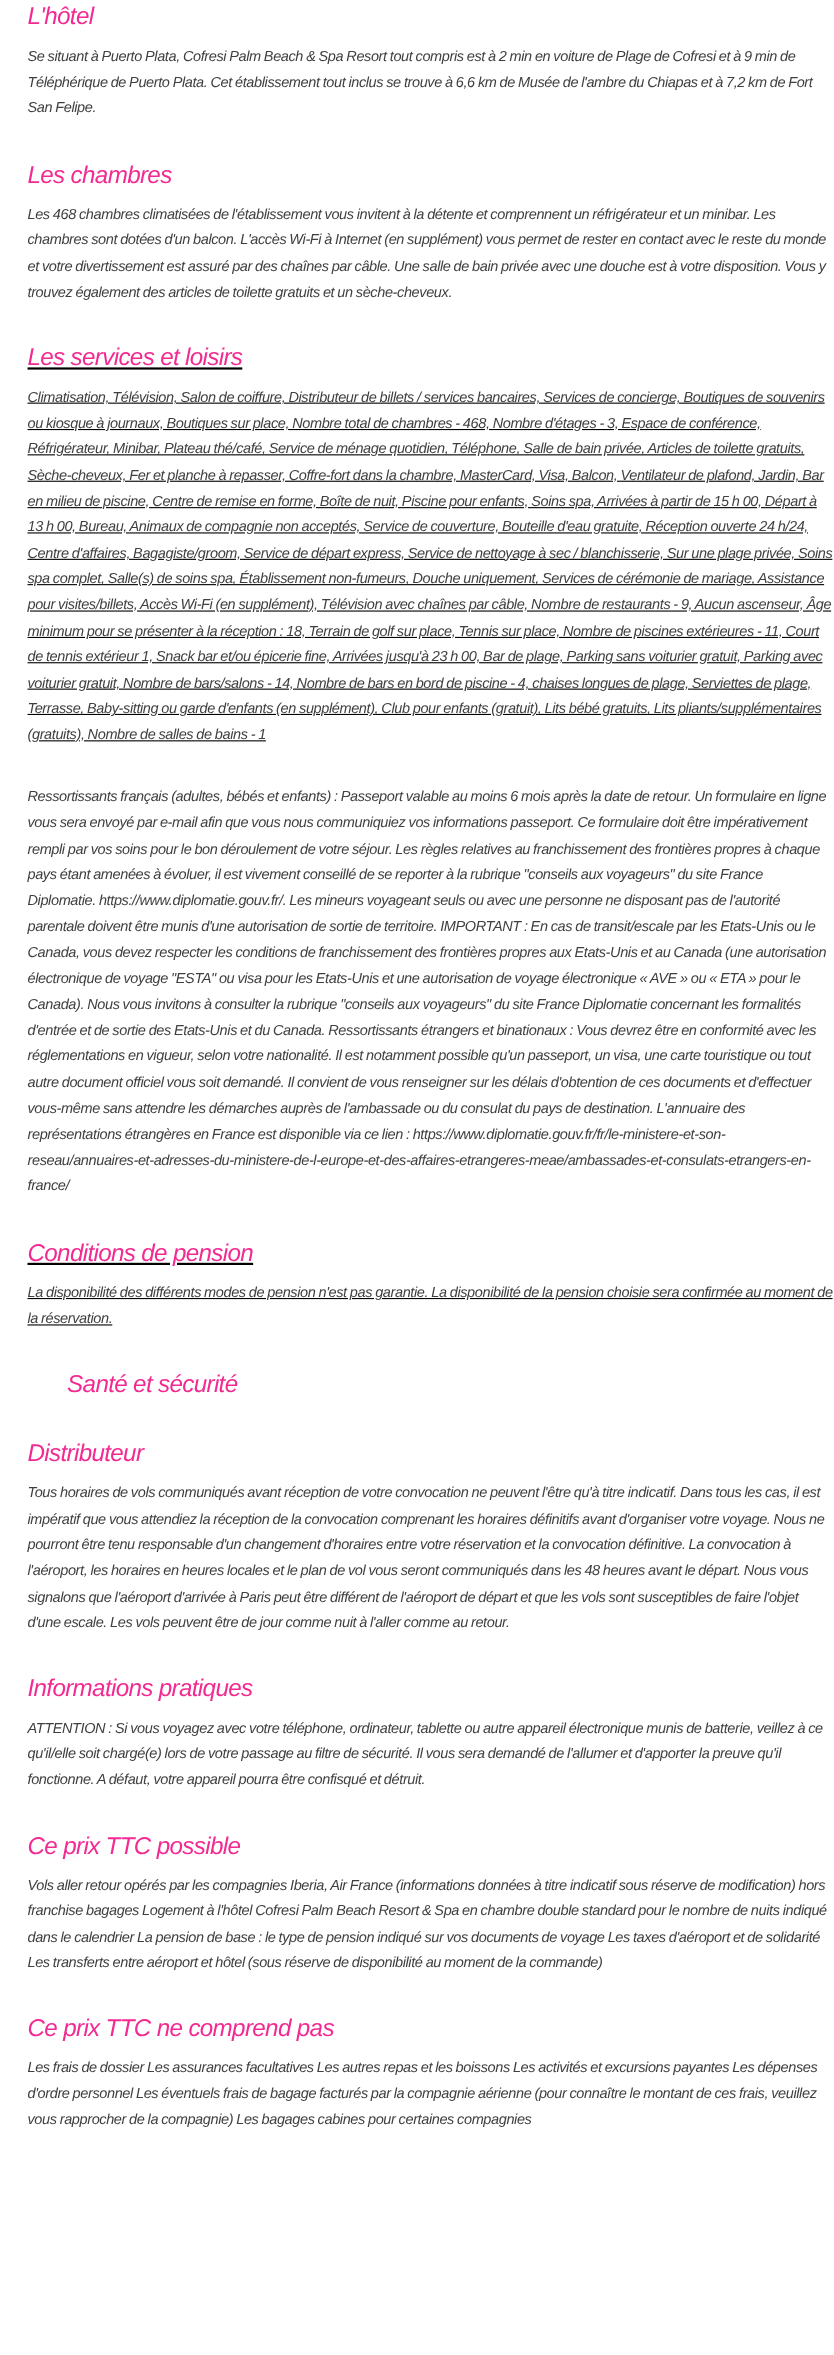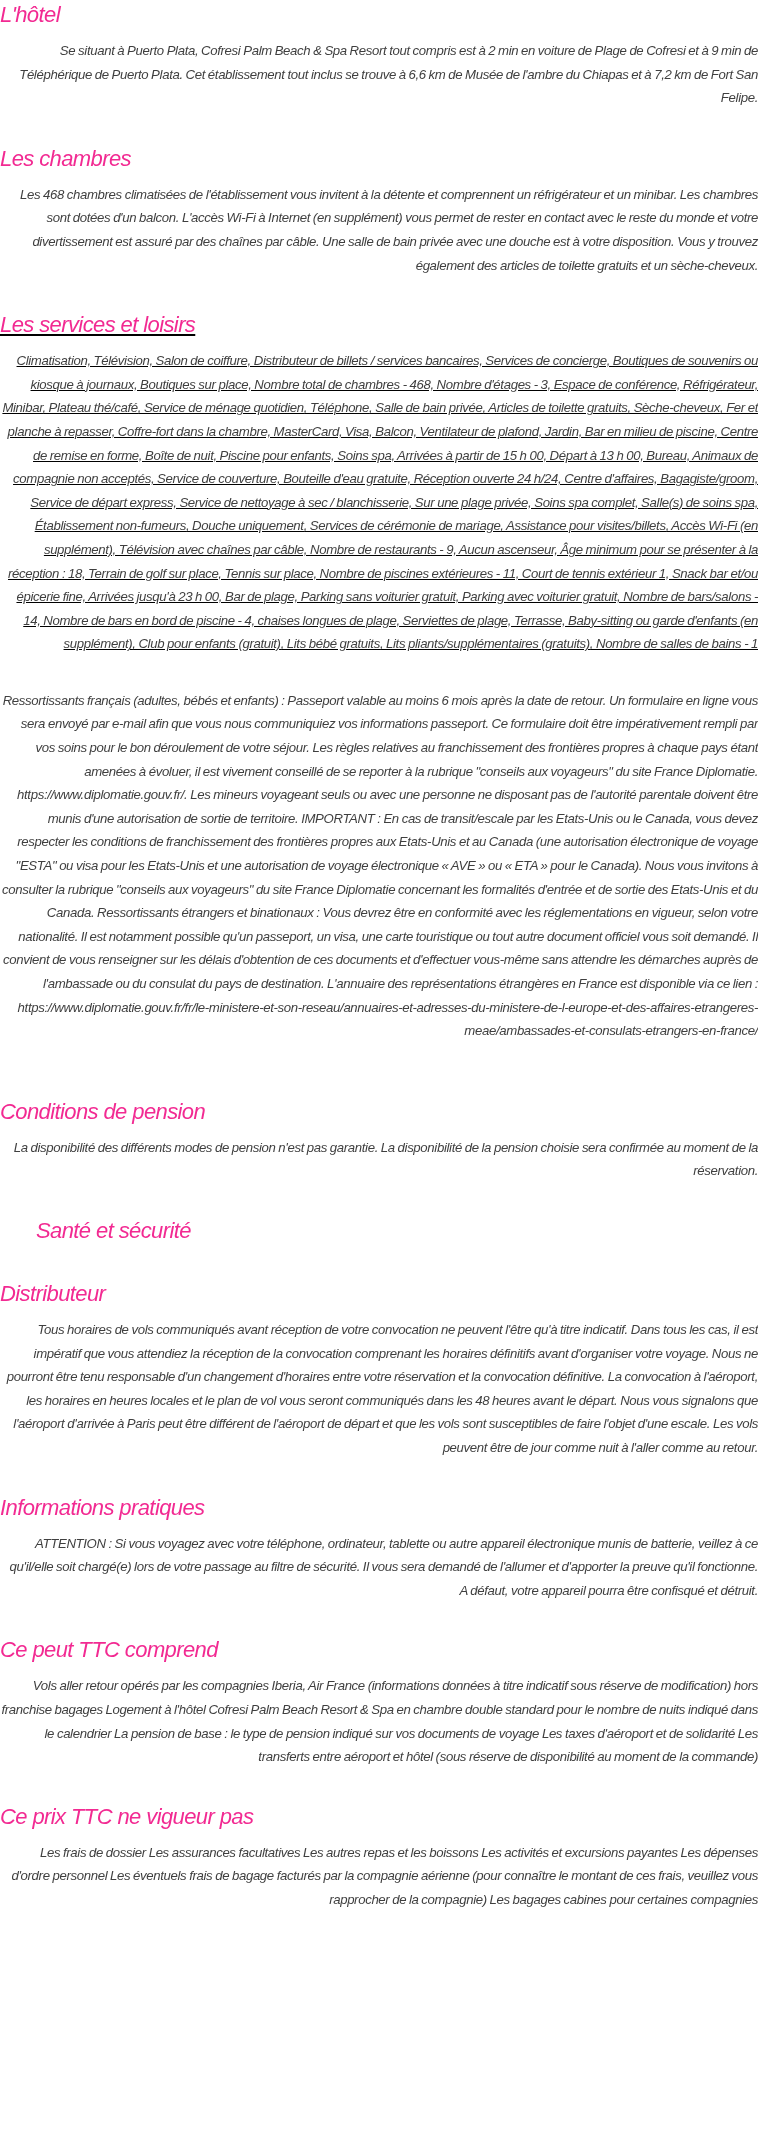--- a/index.html
+++ b/index.html
@@ -2,47 +2,46 @@
 <html><head>
 <meta charset="utf-8">
 <style>
   html, body { margin: 0; padding: 0; background: #ffffff; }
   body {
     width: 758px;
     font-family: "Liberation Sans", sans-serif;
     overflow: hidden;
   }
   .page { padding: 0 0 0 0; }
-  .section { margin: 0; }
+  .section { margin: 0; padding-left: 25px; }
   .section h2 {
     margin: 0;
     font-style: italic;
     font-weight: 400;
     font-size: 22px;
     line-height: 30px;
     letter-spacing: -0.6px;
     color: #f22a92;
     font-family: "Liberation Sans", sans-serif;
   }
   .section p {
     margin: 9px 0 0 0;
     font-style: italic;
     font-size: 13.2px;
     line-height: 23.6px;
     letter-spacing: -0.35px;
     word-spacing: -0.5px;
     color: #3f3f3f;
     font-family: "Liberation Sans Narrow", "Liberation Sans", sans-serif;
-    text-align: right;
   }
   #s0 { padding-top: 0px; }
   #s1 { margin-top: 34px; }
   #s2 { margin-top: 33px; text-decoration: underline; }
   #s3 { margin-top: 33px; }
-  #s4 { margin-top: 54px; }
+  #s4 { margin-top: 34px; text-decoration: underline; }
   #s5 { margin-top: 33px; margin-left: 36px; }
   #s6 { margin-top: 33px; }
   #s7 { margin-top: 33px; }
   #s8 { margin-top: 33px; }
   #s9 { margin-top: 33px; }
 </style>
 </head>
 <body>
 
 <div class="page">
@@ -79,22 +78,22 @@
     <h2>Distributeur</h2>
     <p>Tous horaires de vols communiqués avant réception de votre convocation ne peuvent l'être qu'à titre indicatif. Dans tous les cas, il est impératif que vous attendiez la réception de la convocation comprenant les horaires définitifs avant d'organiser votre voyage. Nous ne pourront être tenu responsable d'un changement d'horaires entre votre réservation et la convocation définitive. La convocation à l'aéroport, les horaires en heures locales et le plan de vol vous seront communiqués dans les 48 heures avant le départ. Nous vous signalons que l'aéroport d'arrivée à Paris peut être différent de l'aéroport de départ et que les vols sont susceptibles de faire l'objet d'une escale. Les vols peuvent être de jour comme nuit à l'aller comme au retour.</p>
   </section>
 
   <section class="section" id="s7">
     <h2>Informations pratiques</h2>
     <p>ATTENTION : Si vous voyagez avec votre téléphone, ordinateur, tablette ou autre appareil électronique munis de batterie, veillez à ce qu'il/elle soit chargé(e) lors de votre passage au filtre de sécurité. Il vous sera demandé de l'allumer et d'apporter la preuve qu'il fonctionne. A défaut, votre appareil pourra être confisqué et détruit.</p>
   </section>
 
   <section class="section" id="s8">
-    <h2>Ce peut TTC comprend</h2>
+    <h2>Ce prix TTC possible</h2>
     <p>Vols aller retour opérés par les compagnies Iberia, Air France (informations données à titre indicatif sous réserve de modification) hors franchise bagages Logement à l'hôtel Cofresi Palm Beach Resort &amp; Spa en chambre double standard pour le nombre de nuits indiqué dans le calendrier La pension de base : le type de pension indiqué sur vos documents de voyage Les taxes d'aéroport et de solidarité Les transferts entre aéroport et hôtel (sous réserve de disponibilité au moment de la commande)</p>
   </section>
 
   <section class="section" id="s9">
-    <h2>Ce prix TTC ne vigueur pas</h2>
+    <h2>Ce prix TTC ne comprend pas</h2>
     <p>Les frais de dossier Les assurances facultatives Les autres repas et les boissons Les activités et excursions payantes Les dépenses d'ordre personnel Les éventuels frais de bagage facturés par la compagnie aérienne (pour connaître le montant de ces frais, veuillez vous rapprocher de la compagnie) Les bagages cabines pour certaines compagnies</p>
   </section>
 
 </div>
 
 </body></html>

